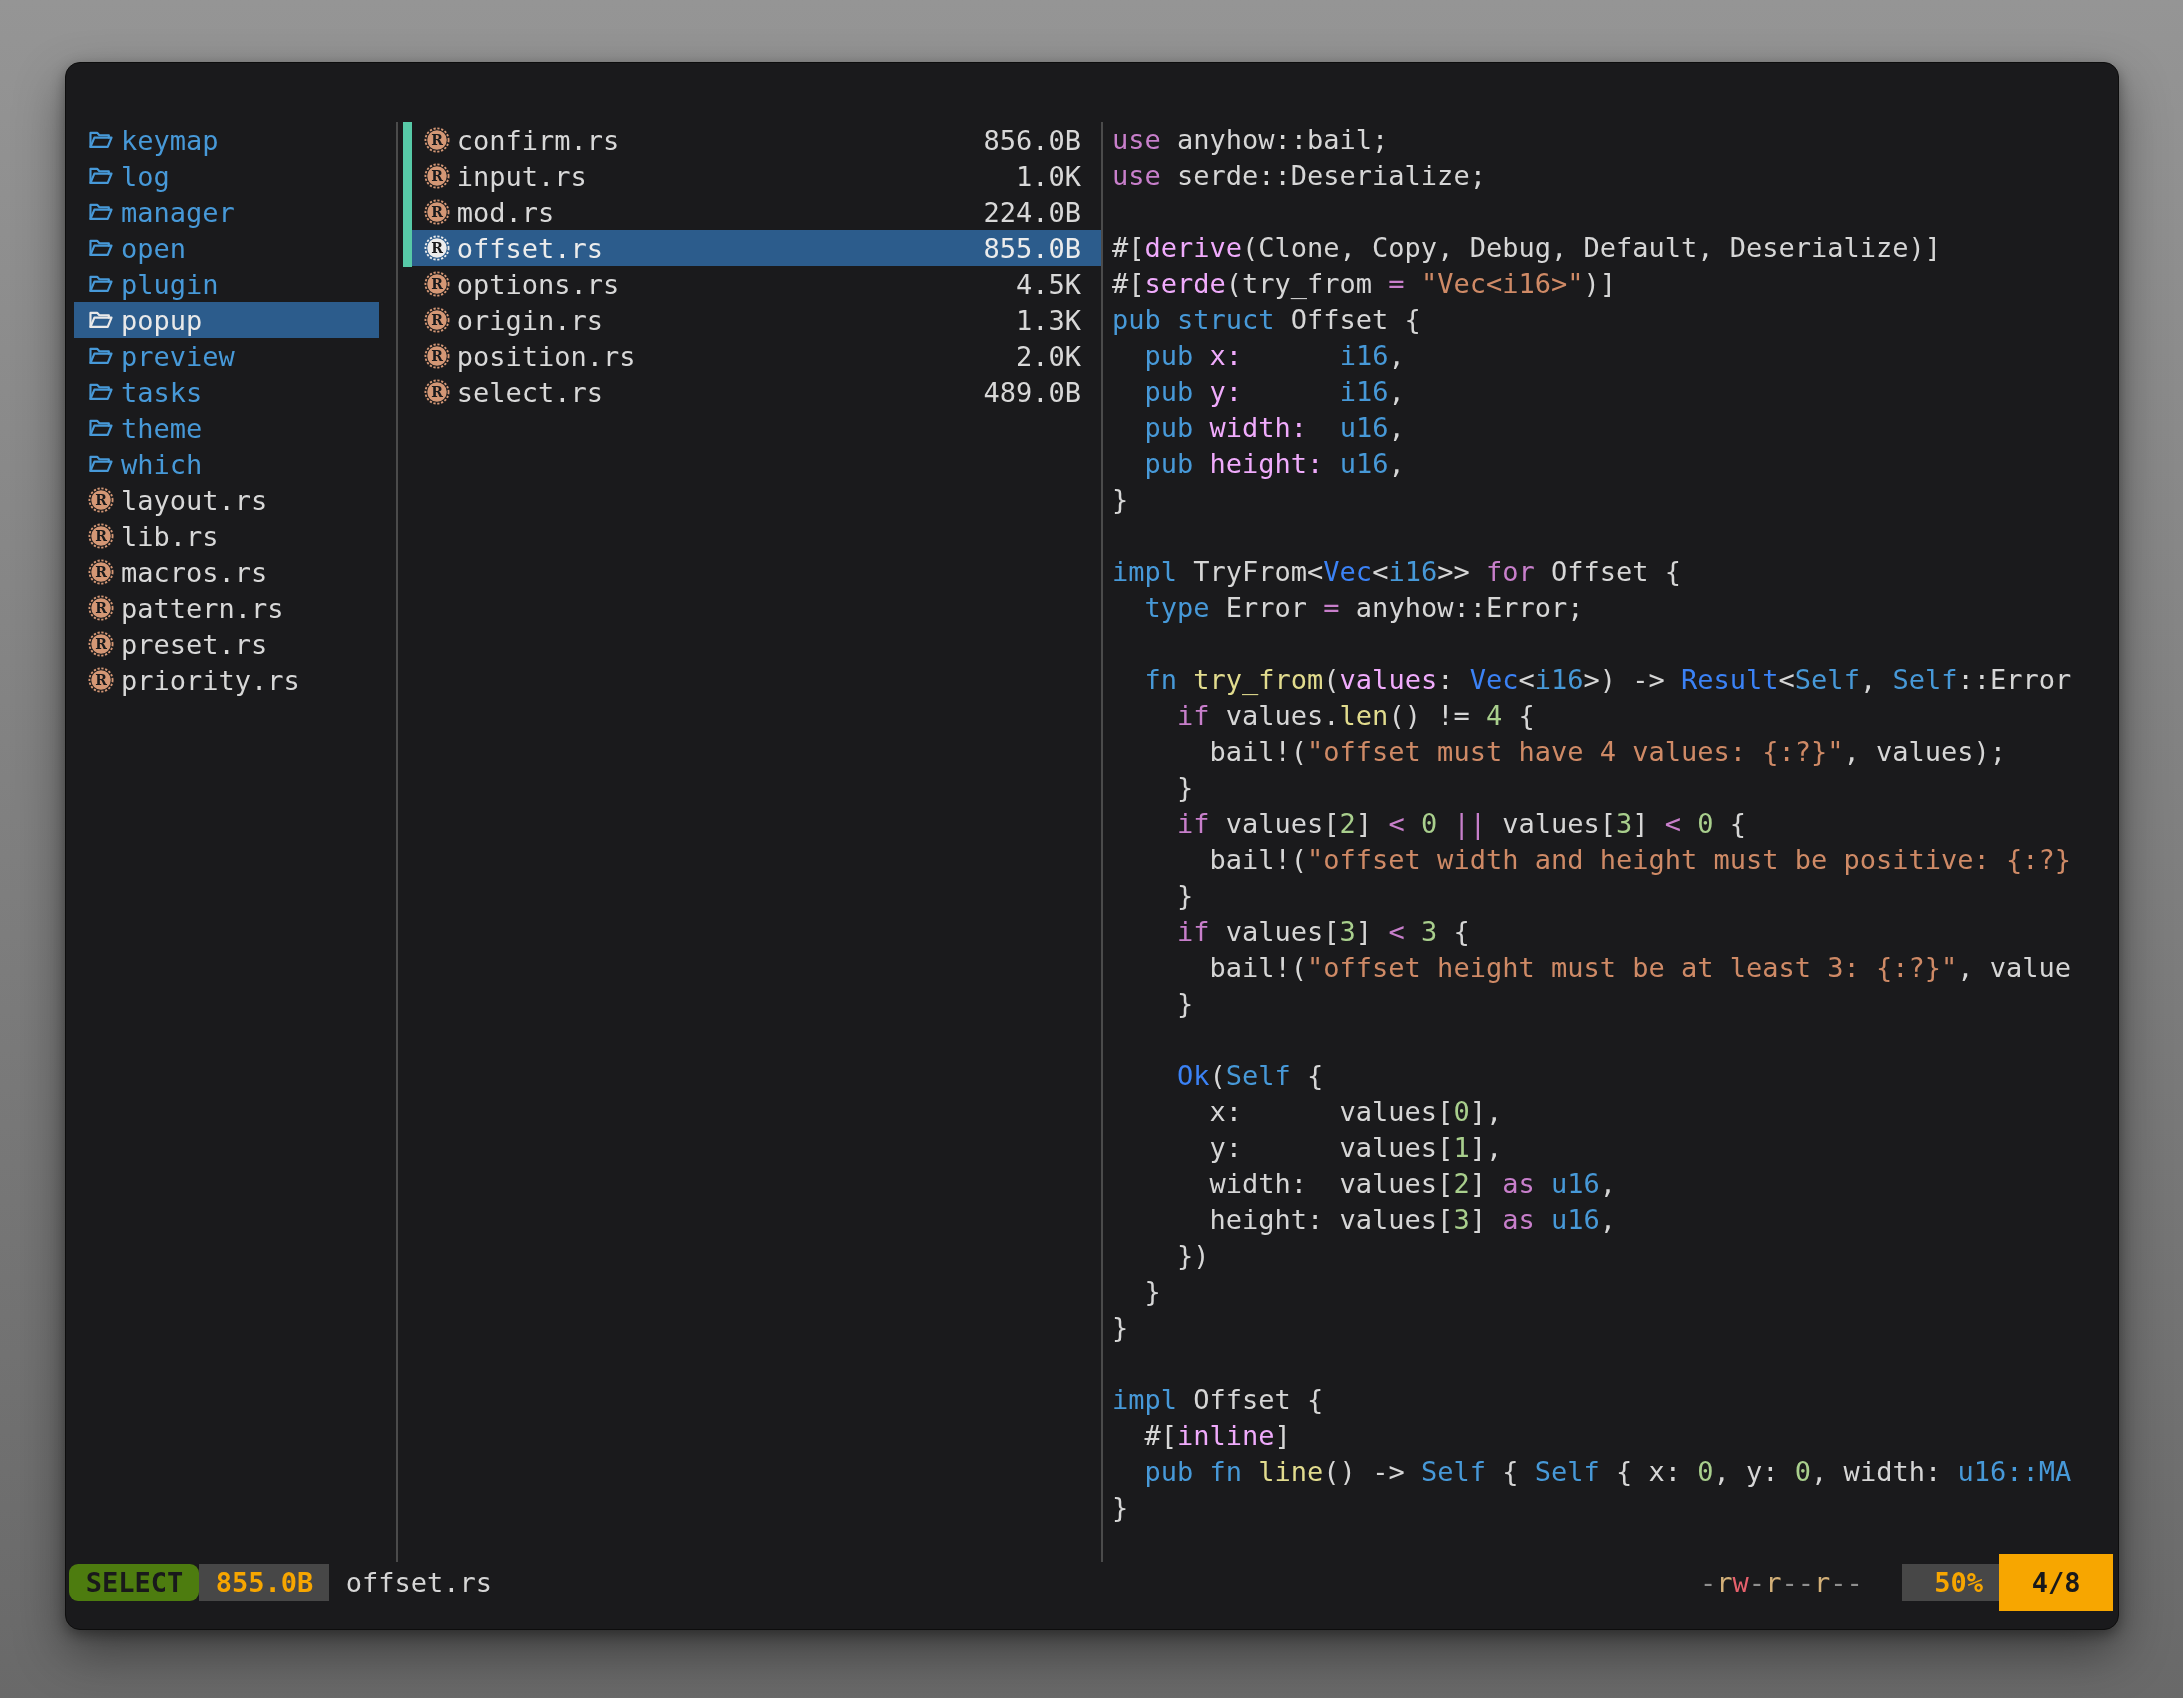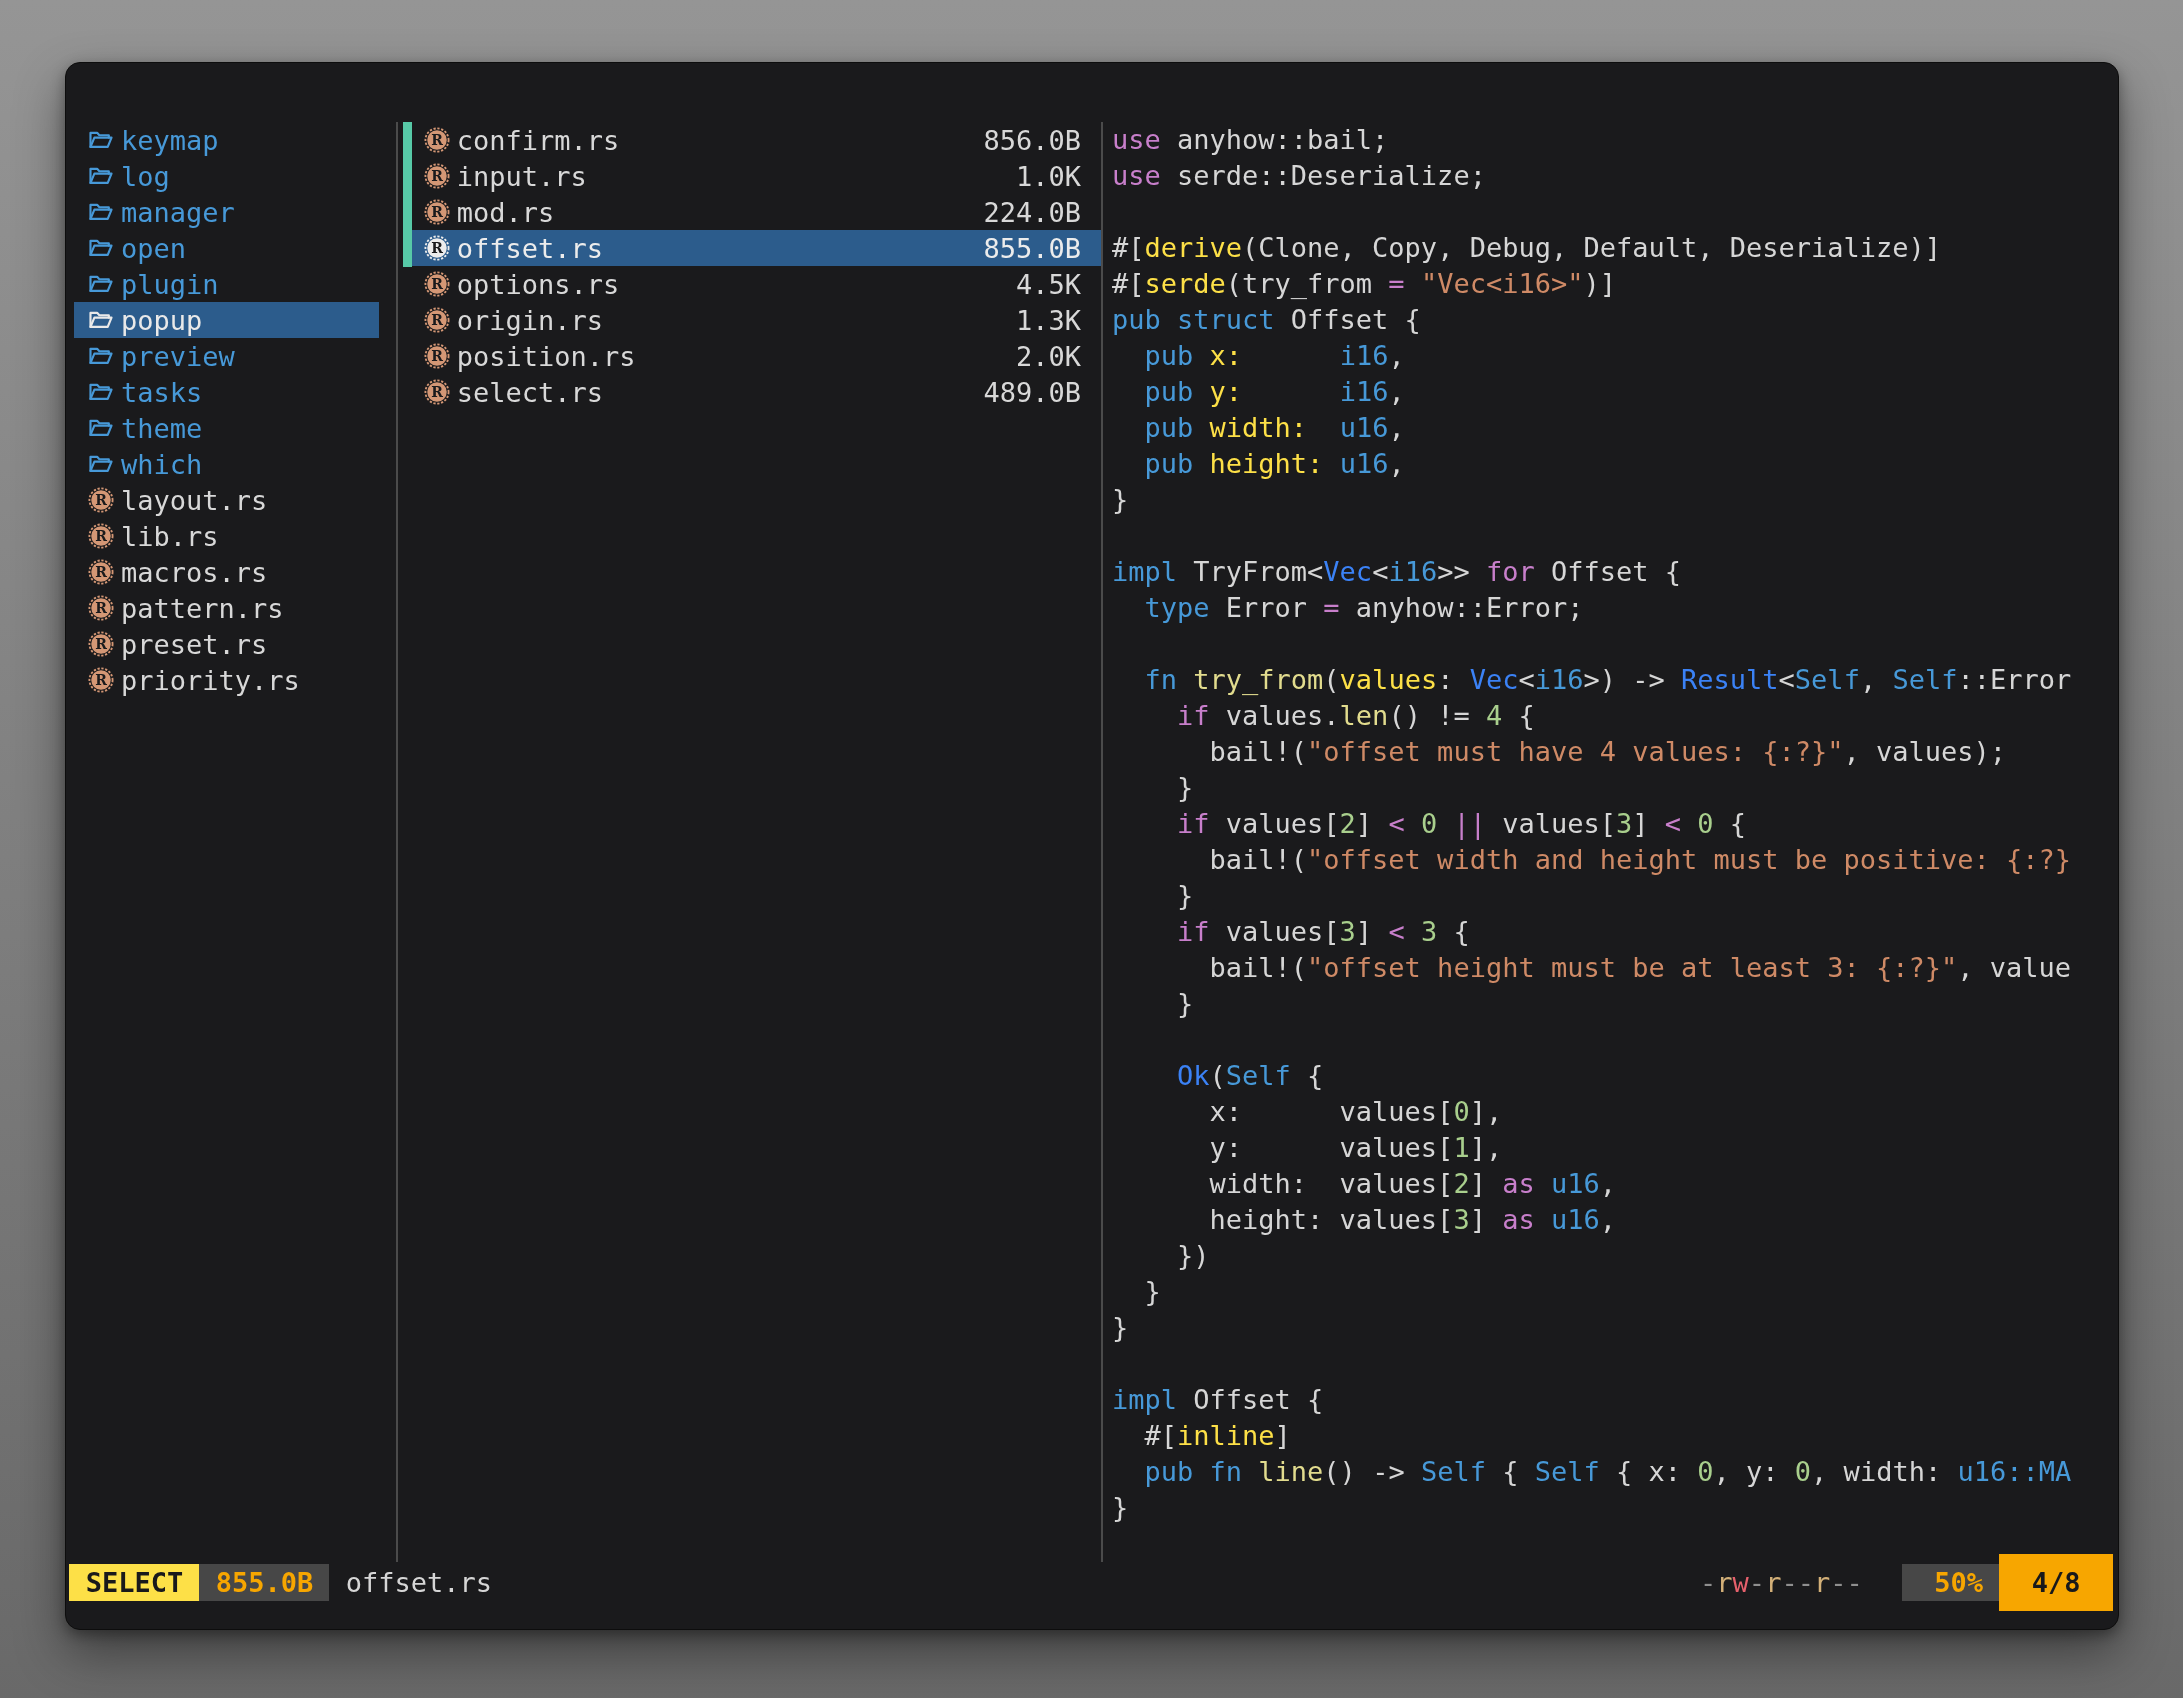--- a/index.html
+++ b/index.html
@@ -37,30 +37,30 @@
   .crow.sel{background:#2c5c8c;color:#ececec}
   .crow.sel .icon{color:#ececec}
   .crow .fname{flex:1;white-space:pre;}
   .crow .fsize{white-space:pre;}
 
   .icon{width:26px;height:26px;flex:0 0 26px;margin-right:6.7px;display:inline-flex;align-items:center;justify-content:center;}
   .icon svg{width:100%;height:100%;display:block;}
 
   .code-line{height:36px;line-height:36px;white-space:pre;}
   .tk-b{color:#4799d8}
-  .tk-lb{color:#fde047}
+  .tk-lb{color:#f0abfc}
   .tk-pk{color:#c87fcb}
   .tk-tl{color:#3b82f6}
   .tk-yl{color:#e2dc8e}
   .tk-gr{color:#a9cf8d}
   .tk-or{color:#cf8a66}
   .tk-df{color:#d6d6d6}
 
   .status-bar{position:absolute;left:3.4px;right:5px;top:1501px;height:37px;display:flex;align-items:center;}
-  .badge-mode{background:#fde047;color:#19191b;font-weight:bold;padding:0 1ch;height:37px;line-height:37px;}
+  .badge-mode{background:#4d7c0f;color:#19191b;font-weight:bold;padding:0 1ch;height:37px;line-height:37px;border-radius:9px;}
   .chip-size{background:#474747;color:#f7a600;font-weight:bold;padding:0 1ch;height:37px;line-height:37px;}
   .sb-filename{margin-left:1ch;color:#d6d6d6;}
   .sb-spacer{flex:1}
   .permissions{white-space:pre;}
   .pm-dim{color:#8f8f8f}
   .pm-r{color:#d3b078}
   .pm-w{color:#e5606c}
   .chip-percent{background:#474747;color:#f7a600;font-weight:bold;padding:0 1ch 0 2ch;margin-left:39px;height:37px;line-height:37px;}
   .chip-pos{background:#f7a600;color:#19191b;font-weight:bold;padding:10px 2ch;height:37px;line-height:37px;}
 </style>

